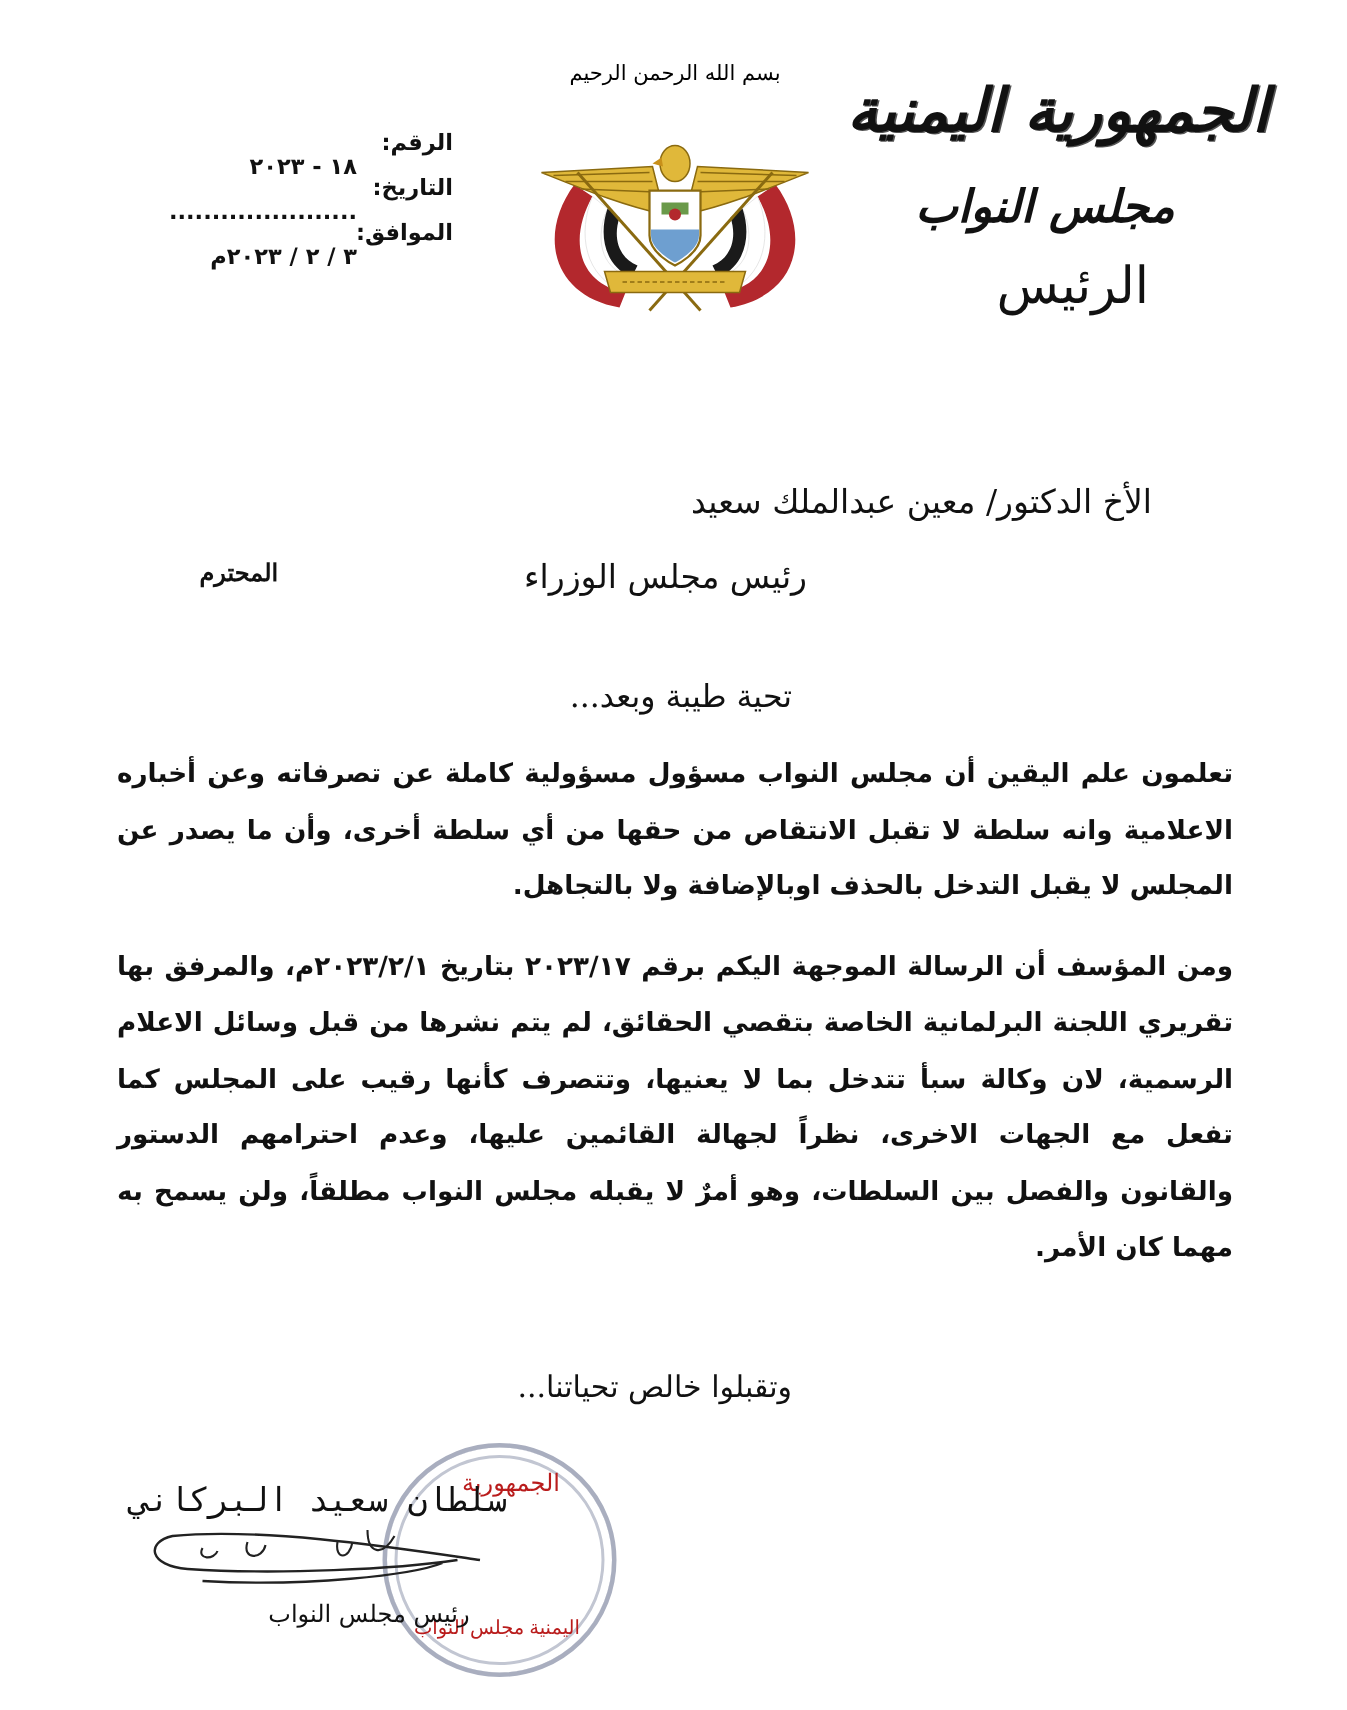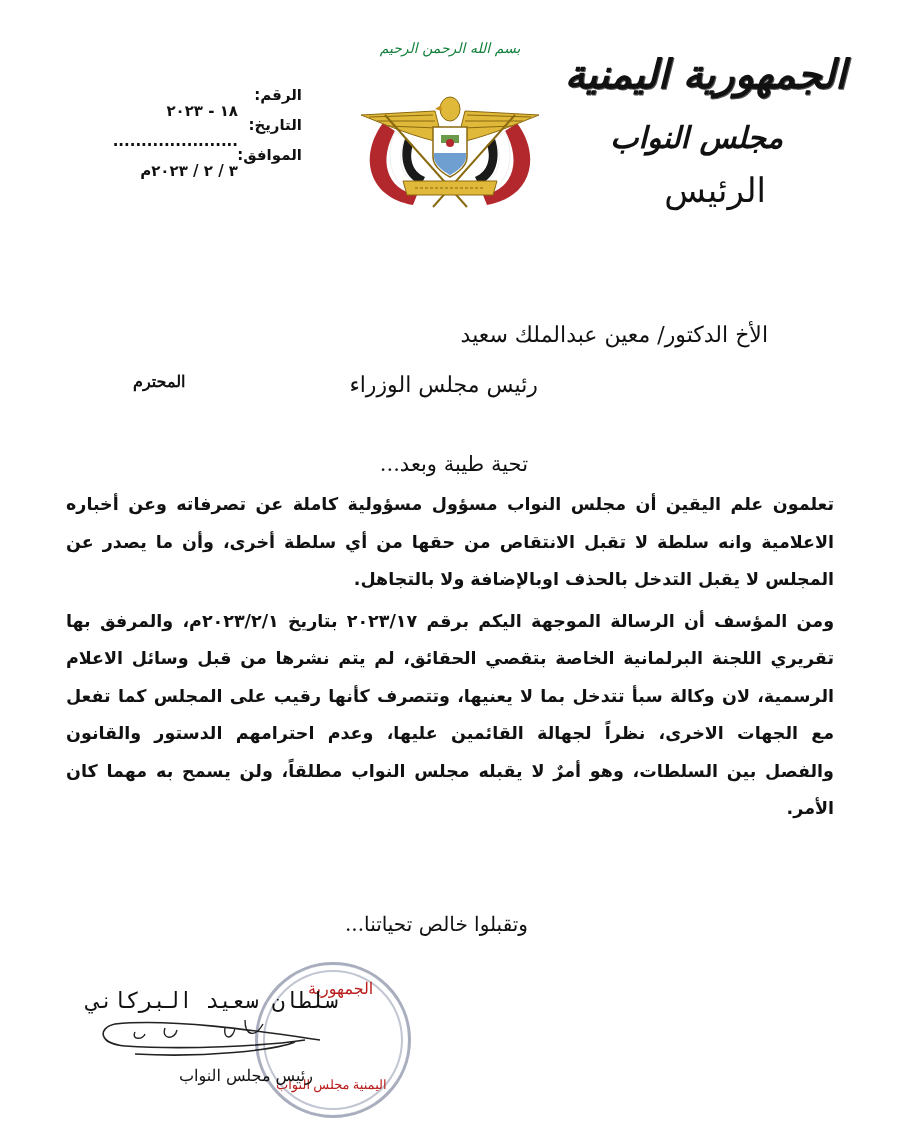--- a/index.html
+++ b/index.html
@@ -7,35 +7,35 @@
          font-family:"DejaVu Sans", sans-serif; color:#111; }
   .abs { position:absolute; }
   .rtl { direction:rtl; }
 
   
   .hdr-republic { right:52px; top:50px; font-family:"DejaVu Serif", serif; font-size:40px; font-weight:bold; font-style:italic; letter-spacing:1px; text-shadow:1px 1px 0 #555; }
   .hdr-council { right:115px; top:120px; font-family:"DejaVu Serif", serif; font-size:30px; font-weight:bold; font-style:italic; }
   .hdr-president { right:132px; top:170px; font-family:Liberation Serif, serif; font-size:34px; }
 
   
-  .basmala { left:365px; top:40px; width:170px; text-align:center; font-family:"DejaVu Serif", serif; font-size:14px; font-style:italic; color:#15803d; letter-spacing:-0.5px; }
+  .basmala { left:365px; top:40px; width:170px; text-align:center; font-family:"DejaVu Serif", serif; font-size:14px; color:#000000; letter-spacing:-0.5px; }
   .emblem { left:355px; top:85px; width:190px; height:130px; }
   .ref-label { position:absolute; right:0; white-space:nowrap; }
   .ref-value { position:absolute; right:64px; white-space:nowrap;margin-top:16px; }
   .ref-row { position:absolute; right:596px; width:240px; height:24px; direction:rtl; font-size:15px; font-weight:bold; }
 
   
   .addr1 { right:130px; top:322px; font-family:"DejaVu Serif", serif; font-size:22px; }
   .addr2 { right:360px; top:372px; font-family:"DejaVu Serif", serif; font-size:22px;margin-left:12px; }
   .respected { left:133px; top:372px; font-family:"DejaVu Serif", serif; font-size:16px; font-weight:bold; }
   .greeting { right:370px; top:420px; font-family:"DejaVu Serif", serif; font-size:21px;margin-top:32px; }
 
   
   .body-text { left:62px; width:776px; top:482px; direction:rtl; text-align:justify; text-align-last:right; font-size:17.5px; font-weight:bold; line-height:37.5px; }
-  .body-text p { margin:4px; }
+  .body-text p { margin:16px; }
 
   .closing { right:370px; top:912px; font-family:"DejaVu Serif", serif; font-size:20px; }
 
   
   .seal { left:255px; top:962px; width:150px; height:150px; border-radius:50%; border:3px solid #a9aebf; box-shadow: inset 0 0 0 5px #fff, inset 0 0 0 7px #c2c6d2; }
   .seal-text { position:absolute; color:#b91c1c; font-family:Liberation Serif, serif; font-size:16px; }
   .sig-name { right:560px; top:988px; font-family:Liberation Mono, monospace; font-size:22px; }
   .sig-title { right:585px; top:1066px; font-family:"DejaVu Serif", serif; font-size:16px; }
   .sig-scrawl { left:95px; top:1010px; width:230px; height:50px; }
 </style>

